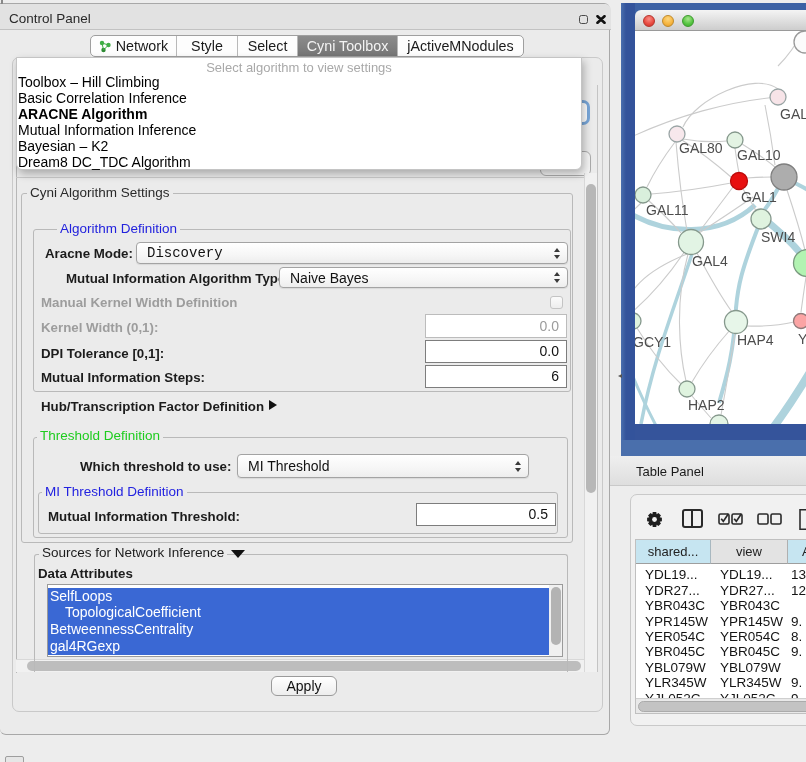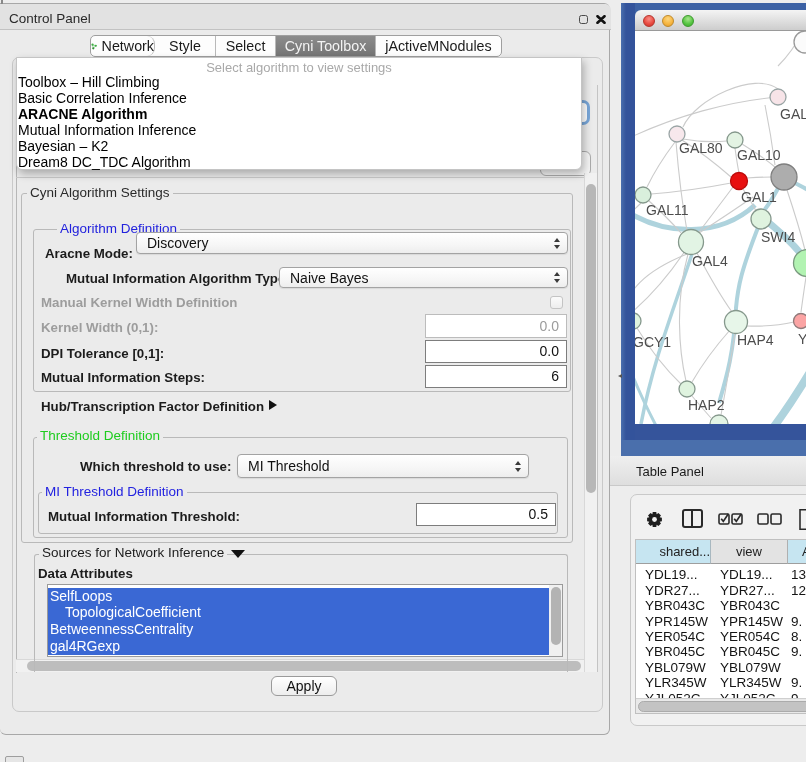--- a/index.html
+++ b/index.html
@@ -35,21 +35,21 @@
 
 <div class="abs" style="left:0;top:4px;width:611px;height:26px;background:#e2e2e2;border-bottom:1px solid #c2c2c2;border-radius:0 6px 0 0;box-sizing:border-box;"></div>
 <div class="abs" style="left:9px;top:11px;font-size:13.5px;color:#2a2a2a;">Control Panel</div>
 <div class="abs" style="left:1px;top:0;width:2px;height:4px;background:#888;"></div>
 <div class="abs" style="left:579px;top:15px;width:8.5px;height:9px;border:1.6px solid #4a4a4a;border-radius:2.5px;box-sizing:border-box;"></div>
 <svg class="abs" style="left:596px;top:15px;" width="10" height="9" viewBox="0 0 10 9">
       <path d="M1.5 1.2 L8.5 7.8 M8.5 1.2 L1.5 7.8" stroke="#111" stroke-width="2.6" stroke-linecap="round"></path>
     </svg>
 
 <div class="seg" style="left:90px;top:35px;">
-  <div style="width:64px;border-radius:8px;"><svg width="13" height="13" viewBox="0 0 13 13" style="margin-right:4px;">
+  <div style="width:86px;"><svg width="13" height="13" viewBox="0 0 13 13" style="margin-right:4px;">
           <circle cx="3" cy="3" r="2.2" fill="#3fae45"></circle>
           <circle cx="9.5" cy="5" r="2.2" fill="#3fae45"></circle>
           <circle cx="4.5" cy="10" r="2.2" fill="#2e8a33"></circle>
           <path d="M3 3 L9.5 5 L4.5 10 Z" stroke="#3fae45" stroke-width="1" fill="none"></path>
         </svg>Network</div>
   <div style="width:61px;">Style</div>
   <div style="width:60px;">Select</div>
   <div style="width:100px;" class="sel">Cyni Toolbox</div>
   <div style="width:125px;">jActiveMNodules</div>
 </div>
@@ -67,21 +67,21 @@
 <div class="abs" style="left:16px;top:659px;width:568px;height:13px;background:#f1f1f1;border-top:1px solid #d8d8d8;box-sizing:border-box;"></div>
 <div class="abs" style="left:27px;top:661px;width:554px;height:10px;background:#bdbdbd;border-radius:5px;"></div>
 
 <div class="grp" style="left:21px;top:193px;width:550px;height:348px;"></div>
 <div class="gtitle" style="left:27px;top:186px;color:#2a2a2a;">Cyni Algorithm Settings</div>
 
 <div class="grp" style="left:33px;top:229px;width:536px;height:161px;"></div>
 <div class="gtitle" style="left:42px;top:222px;color:#2222dd;margin-left:15px;">Algorithm Definition</div>
 
 <div class="lbl" style="left:45px;top:246px;">Aracne Mode:</div>
-<div class="combo" style="left:136px;top:232px;width:430px;height:20px;">
+<div class="combo" style="left:136px;top:242px;width:430px;height:20px;font-family:Liberation Mono, monospace;">
   <span class="ctext">Discovery</span>
   <i class="arrup" style="right:7px;top:4.5px;"></i>
       <i class="arrdn" style="right:7px;bottom:4.5px;"></i>
 </div>
 <div class="lbl" style="left:45px;top:271px;margin-left:21px;">Mutual Information Algorithm Type:</div>
 <div class="combo" style="left:279px;top:267px;width:287px;height:19px;">
   <span class="ctext">Naive Bayes</span>
   <i class="arrup" style="right:7px;top:4px;"></i>
       <i class="arrdn" style="right:7px;bottom:4px;"></i>
 </div>
@@ -244,21 +244,21 @@
   <svg style="position:absolute;left:126px;top:18px;" width="26" height="12" viewBox="0 0 26 12">
     <rect x="1" y="1" width="10" height="10" rx="1.5" fill="none" stroke="#2a2a2a" stroke-width="1.6"></rect>
     <rect x="14" y="1" width="10" height="10" rx="1.5" fill="none" stroke="#2a2a2a" stroke-width="1.6"></rect>
   </svg>
   <svg style="position:absolute;left:166px;top:14px;" width="20" height="21" viewBox="0 0 20 27">
     <path d="M1 1 L13 1 L19 7 L19 26 L1 26 Z" fill="#f1f1f1" stroke="#2a2a2a" stroke-width="2"></path>
     <path d="M13 1 L13 7 L19 7" fill="none" stroke="#2a2a2a" stroke-width="2"></path>
   </svg>
 
   <div style="position:absolute;left:4px;top:44px;width:182px;height:175px;background:#fff;border:1px solid #c0c0c0;border-right:none;box-sizing:border-box;overflow:hidden;">
-    <div style="position:absolute;left:0;top:0;width:75px;height:24px;background:#c6e5f1;border-right:1px solid #a8b8c0;border-bottom:1px solid #9e9e9e;box-sizing:border-box;text-align:right;font-size:13px;color:#222;line-height:23px;">shared...</div>
+    <div style="position:absolute;left:0;top:0;width:75px;height:24px;background:#c6e5f1;border-right:1px solid #a8b8c0;border-bottom:1px solid #9e9e9e;box-sizing:border-box;text-align:center;font-size:13px;color:#222;line-height:23px;">shared...</div>
     <div style="position:absolute;left:75px;top:0;width:77px;height:24px;background:#e3e3e3;border-right:1px solid #b0b0b0;border-bottom:1px solid #9e9e9e;box-sizing:border-box;text-align:center;font-size:13px;color:#222;line-height:23px;">view</div>
     <div style="position:absolute;left:152px;top:0;width:32px;height:24px;background:#c6e5f1;border-bottom:1px solid #9e9e9e;box-sizing:border-box;font-size:13px;color:#222;line-height:23px;padding-left:14px;">A</div>
     <div class="trows" style="position:absolute;left:0;top:27.4px;width:100%;font-size:13.5px;color:#141414;">
       <div><span>YDL19...</span><span>YDL19...</span><span>13</span></div>
       <div><span>YDR27...</span><span>YDR27...</span><span>12</span></div>
       <div><span>YBR043C</span><span>YBR043C</span><span></span></div>
       <div><span>YPR145W</span><span>YPR145W</span><span>9.</span></div>
       <div><span>YER054C</span><span>YER054C</span><span>8.</span></div>
       <div><span>YBR045C</span><span>YBR045C</span><span>9.</span></div>
       <div><span>YBL079W</span><span>YBL079W</span><span></span></div>

